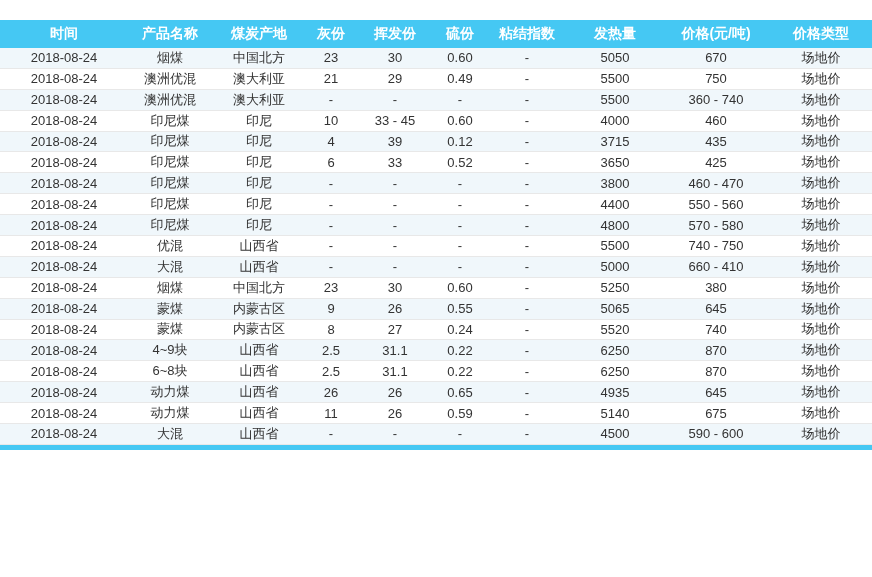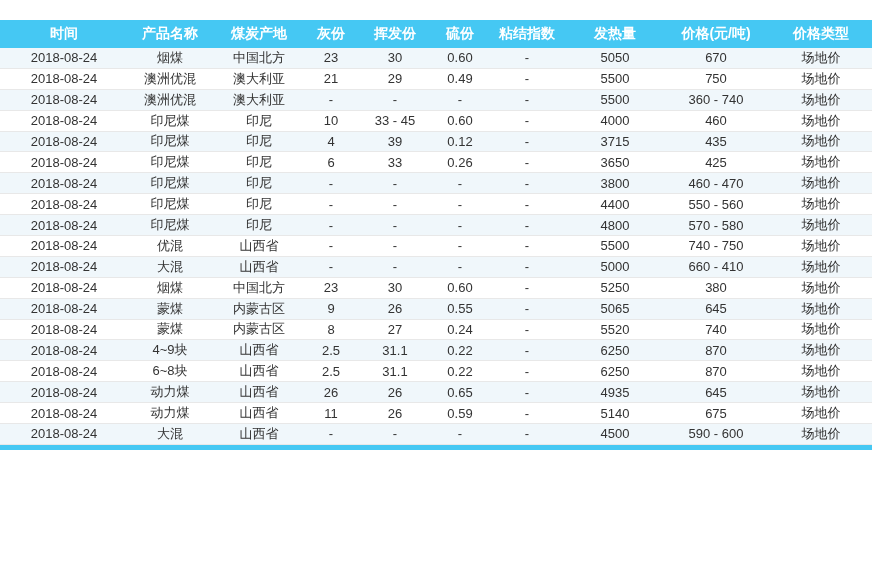--- a/index.html
+++ b/index.html
@@ -142,21 +142,21 @@
           <td>3715</td>
           <td>435</td>
           <td>场地价</td>
         </tr>
         <tr class="row-even">
           <td>2018-08-24</td>
           <td>印尼煤</td>
           <td>印尼</td>
           <td>6</td>
           <td>33</td>
-          <td>0.26</td>
+          <td>0.52</td>
           <td>-</td>
           <td>3650</td>
           <td>425</td>
           <td>场地价</td>
         </tr>
         <tr class="row-odd">
           <td>2018-08-24</td>
           <td>印尼煤</td>
           <td>印尼</td>
           <td>-</td>

